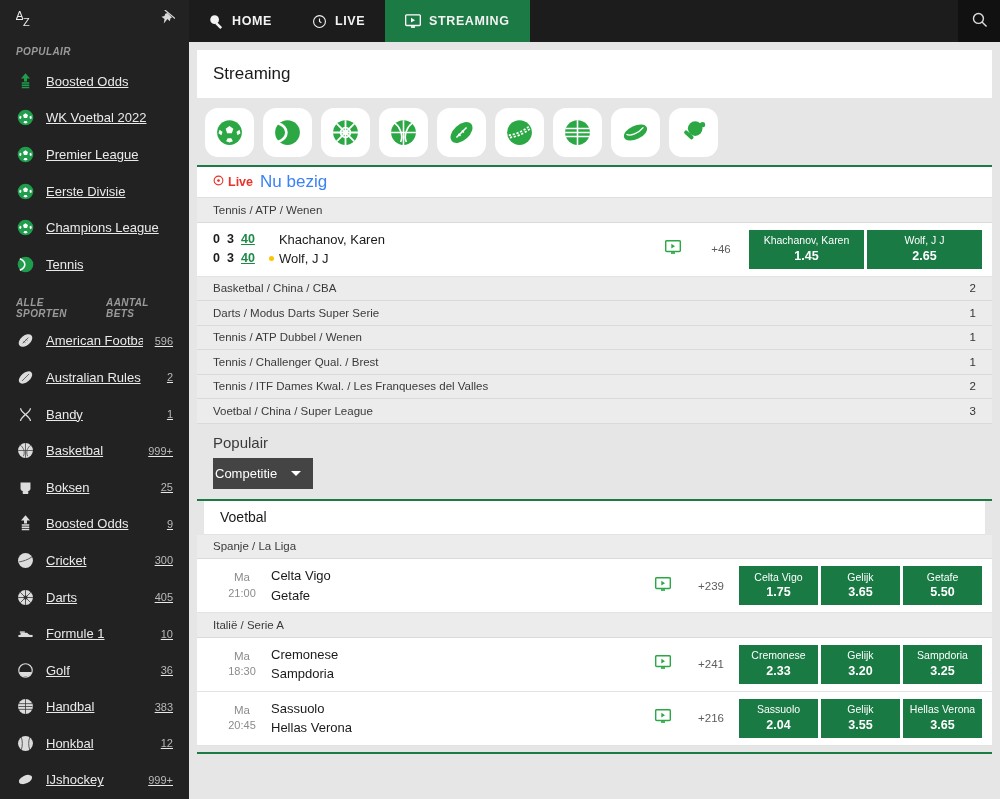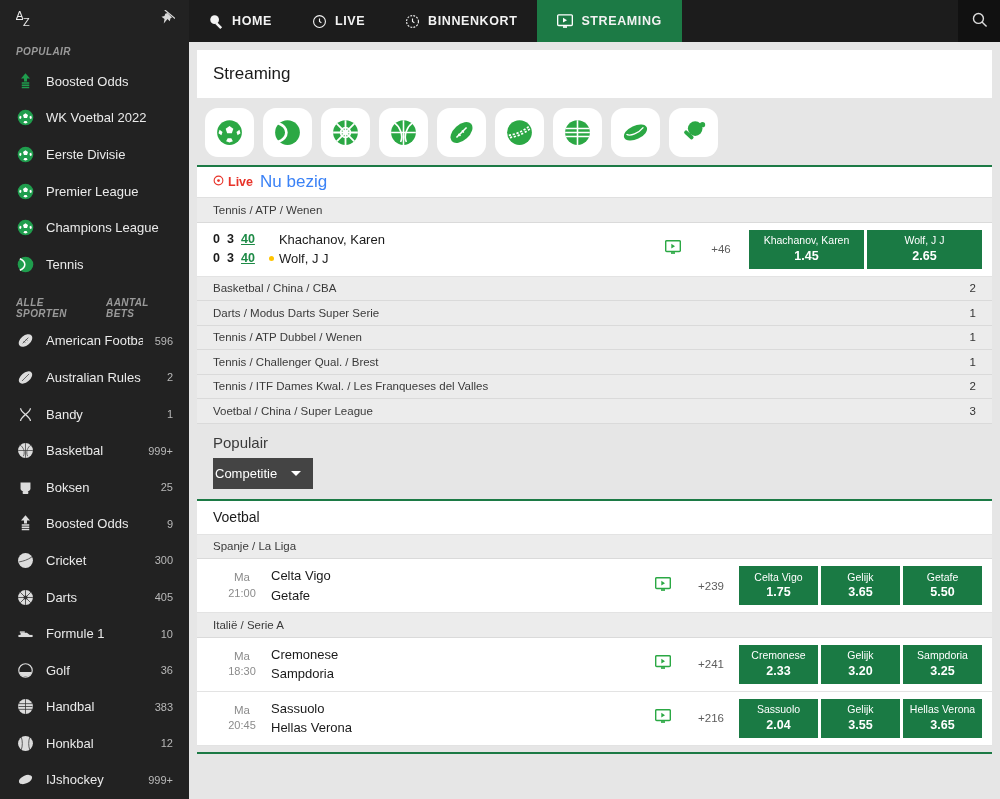--- a/index.html
+++ b/index.html
@@ -42,20 +42,21 @@
   .sb-section-label.row {
     display:flex; justify-content:space-between; align-items:baseline;
     padding-top:14px; padding-bottom:4px;gap:16px;
   }
   .sb-item {
     display:flex; align-items:center;
     height:36.6px;
     padding:0 16px;
     gap:12px;
     cursor:pointer;
+    text-decoration:underline;
   }
   .sb-item .ico { width:18px; height:18px; flex:0 0 18px; display:flex; align-items:center; justify-content:center; }
   .sb-item .ico svg { display:block; }
   .sb-item .lbl { flex:1; font-size:13px; color:#eaeaea; white-space:nowrap; overflow:hidden; }
   .sb-item .cnt { font-size:11px; color:#b9b9b9; }
 
   
   .main { flex:1; height:799px; position:relative; background:#e6e6e6; overflow:hidden; }
 
   .topnav {
@@ -168,21 +169,21 @@
   .filter-btn {
     background:#444; color:#fff; border:none;
     font-family:inherit; font-size:13px;
     padding:8px 12px 8px 2px;
     display:inline-flex; align-items:center; gap:14px;
     cursor:pointer;
   }
   .caret { width:0;height:0;border-left:5px solid transparent;border-right:5px solid transparent;border-top:5px solid #fff; }
 
   .sport-head {
-    background:#fff; margin:0 8px;
+    background:#fff; margin:0 15px;
     height:34px; display:flex; align-items:center;
     padding:12px 16px; font-size:14px; color:#1a1a1a;
     border-bottom:1px solid #e3e3e3;
   }
   .league-head {
     background:#ececec; margin:0 8px;
     height:24.5px; display:flex; align-items:center;
     padding:0 16px; font-size:11.5px; color:#3a3a3a;
     border-bottom:1px solid #dadada;
   }
@@ -240,34 +241,34 @@
       <div class="sb-item">
         <span class="ico">
           <svg width="17" height="17" viewBox="0 0 24 24">
               <circle cx="12" cy="12" r="11" fill="#1f9d4d"></circle>
               <path d="M12 6l3.5 2.5-1.3 4.1h-4.4L8.5 8.5z" fill="#fff"></path>
               <path d="M4 9l2.5 2-1 3L3 13z" fill="#fff"></path>
               <path d="M20 9l-2.5 2 1 3L21 13z" fill="#fff"></path>
               <path d="M9 19.5l1.5-2.5h3l1.5 2.5-3 1z" fill="#fff"></path>
             </svg>
         </span>
-        <span class="lbl">Eerste Divisie</span>
+        <span class="lbl">Premier League</span>
       </div>
 
       <div class="sb-item">
         <span class="ico">
           <svg width="17" height="17" viewBox="0 0 24 24">
               <circle cx="12" cy="12" r="11" fill="#1f9d4d"></circle>
               <path d="M12 6l3.5 2.5-1.3 4.1h-4.4L8.5 8.5z" fill="#fff"></path>
               <path d="M4 9l2.5 2-1 3L3 13z" fill="#fff"></path>
               <path d="M20 9l-2.5 2 1 3L21 13z" fill="#fff"></path>
               <path d="M9 19.5l1.5-2.5h3l1.5 2.5-3 1z" fill="#fff"></path>
             </svg>
         </span>
-        <span class="lbl">Premier League</span>
+        <span class="lbl">Eerste Divisie</span>
       </div>
 
       <div class="sb-item">
         <span class="ico">
           <svg width="17" height="17" viewBox="0 0 24 24">
               <circle cx="12" cy="12" r="11" fill="#1f9d4d"></circle>
               <path d="M12 6l3.5 2.5-1.3 4.1h-4.4L8.5 8.5z" fill="#fff"></path>
               <path d="M4 9l2.5 2-1 3L3 13z" fill="#fff"></path>
               <path d="M20 9l-2.5 2 1 3L21 13z" fill="#fff"></path>
               <path d="M9 19.5l1.5-2.5h3l1.5 2.5-3 1z" fill="#fff"></path>
@@ -448,29 +449,20 @@
         <span>HOME</span>
       </div>
       <div class="nav-tab">
         <span>
           <svg width="15" height="15" viewBox="0 0 24 24" fill="none" stroke="#f2f2f2" stroke-width="1.8">
               <circle cx="12" cy="12" r="9.5"></circle>
               <path d="M12 7v5l3 2"></path>
             </svg>
         </span>
         <span>LIVE</span>
-      </div>
-      <div class="nav-tab">
-        <span>
-          <svg width="15" height="15" viewBox="0 0 24 24" fill="none" stroke="#f2f2f2" stroke-width="1.8" stroke-dasharray="3 2">
-              <circle cx="12" cy="12" r="9.5"></circle>
-              <path d="M12 7v5l3 2" stroke-dasharray="0"></path>
-            </svg>
-        </span>
-        <span>BINNENKORT</span>
       </div>
       <div class="nav-tab active">
         <span>
           <svg width="16" height="15" viewBox="0 0 24 22">
               <rect x="1" y="1" width="22" height="16" rx="1.5" fill="none" stroke="#fff" stroke-width="2"></rect>
               <path d="M9 5.5l6 3.5-6 3.5z" fill="#fff"></path>
               <rect x="9" y="18" width="6" height="2.5" fill="#fff"></rect>
             </svg>
         </span>
         <span>STREAMING</span>

